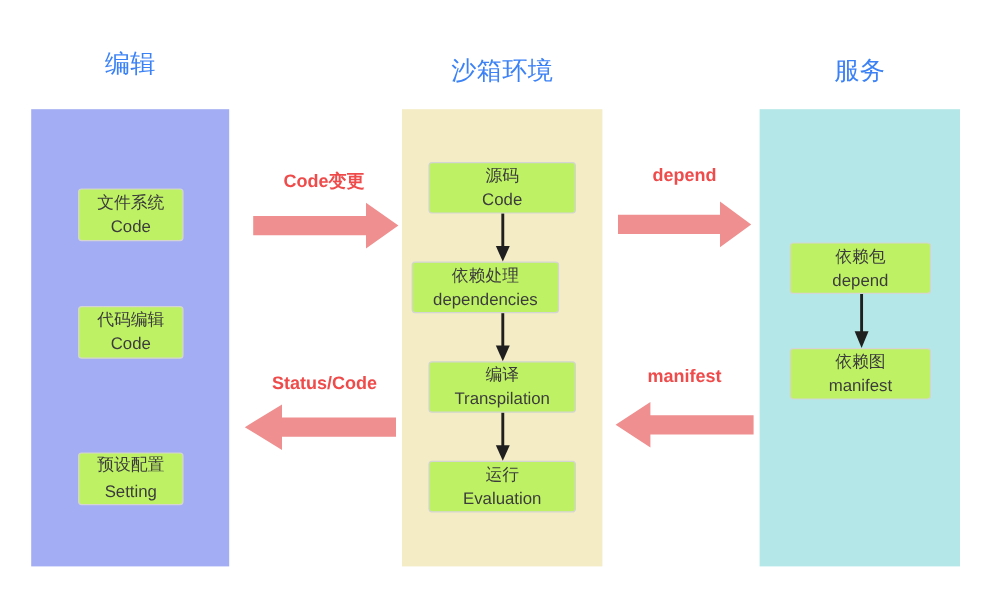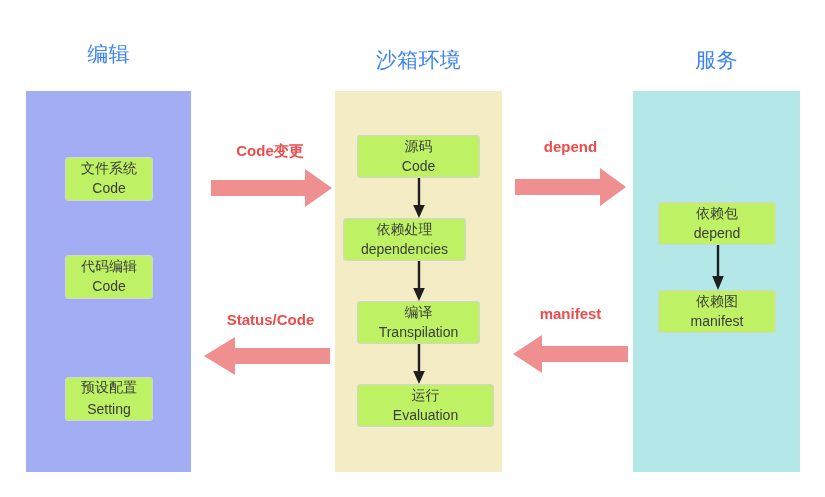--- a/index.html
+++ b/index.html
@@ -66,21 +66,21 @@
 
   
   .n-file    { left: 65px; top: 157px; width: 88px; height: 44px; }
   .n-code    { left: 65px; top: 255px; width: 88px; height: 44px; }
   .n-setting { left: 65px; top: 377px; width: 88px; height: 44px; justify-content: space-between; }
 
   
   .n-src     { left: 357px; top: 135px; width: 123px; height: 43px; }
   .n-deps    { left: 343px; top: 218px; width: 123px; height: 43px; }
   .n-trans   { left: 357px; top: 301px; width: 123px; height: 43px; }
-  .n-eval    { left: 357px; top: 384px; width: 137px; height: 43px; }
+  .n-eval    { left: 357px; top: 384px; width: 123px; height: 43px; }
 
   
   .n-depend  { left: 658px; top: 202px; width: 118px; height: 43px; justify-content: flex-end; }
   .n-man     { left: 658px; top: 290px; width: 118px; height: 43px; }
 
   
   .thin-arrow {
     position: absolute;
     overflow: visible;
   }

